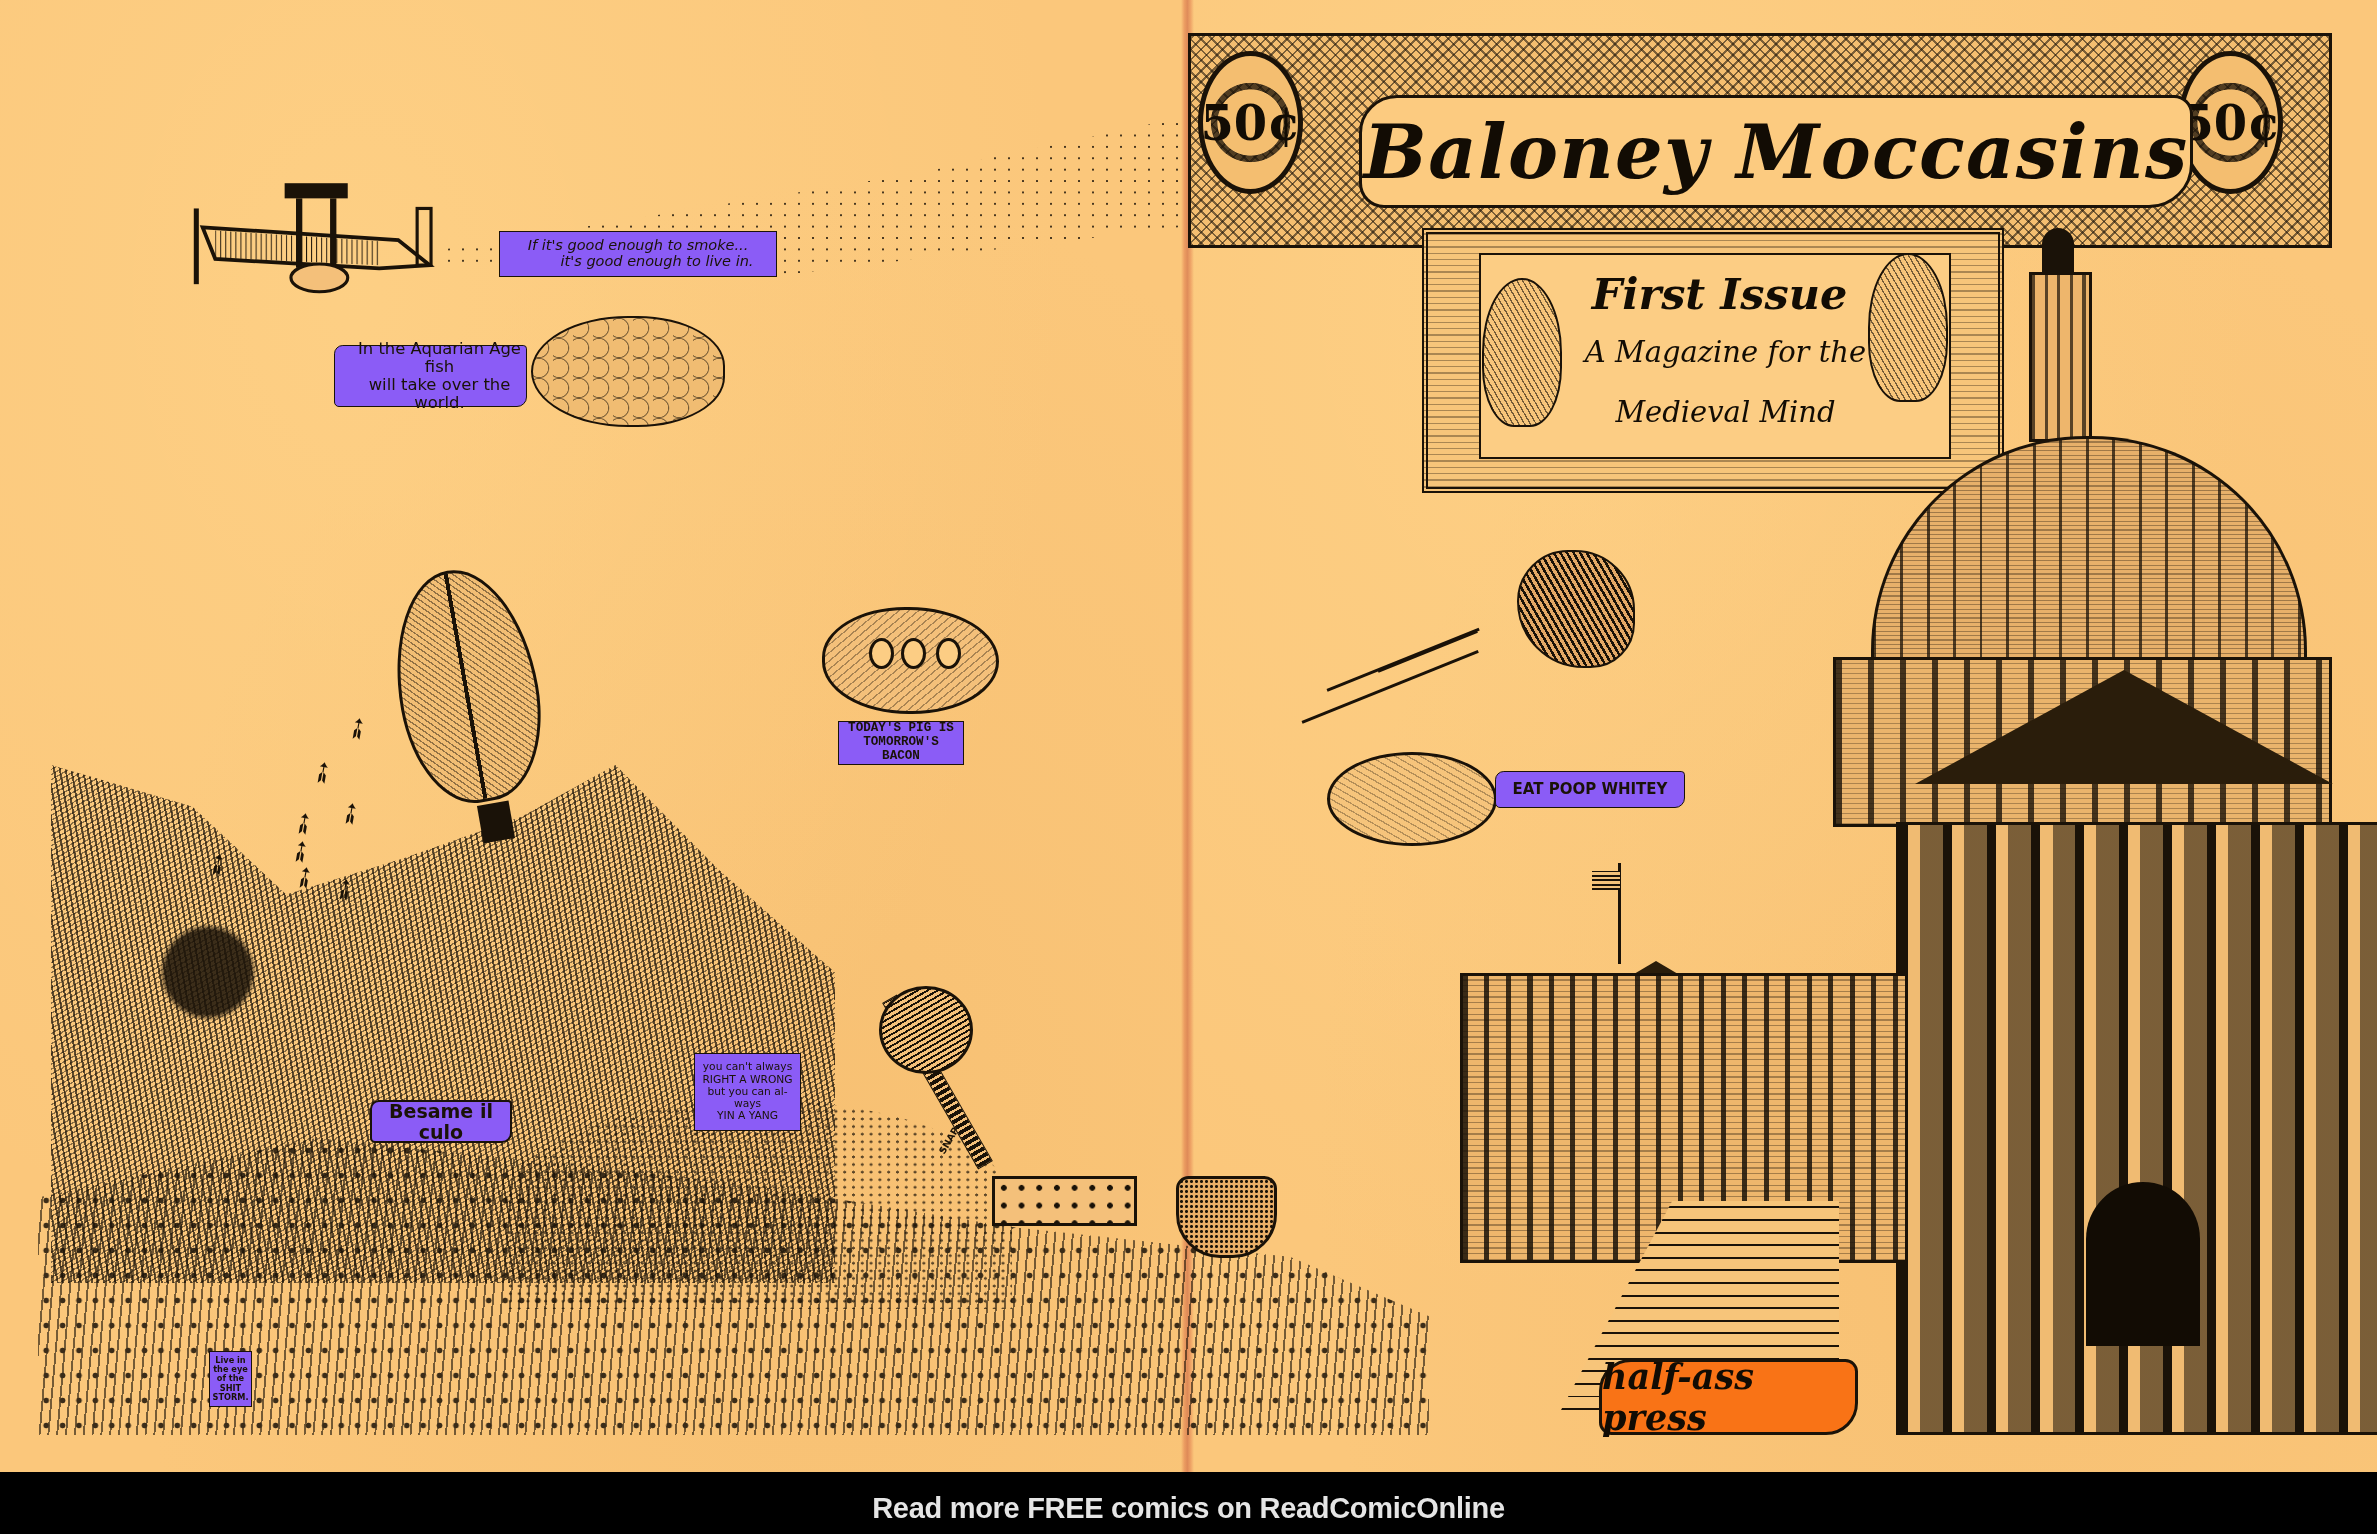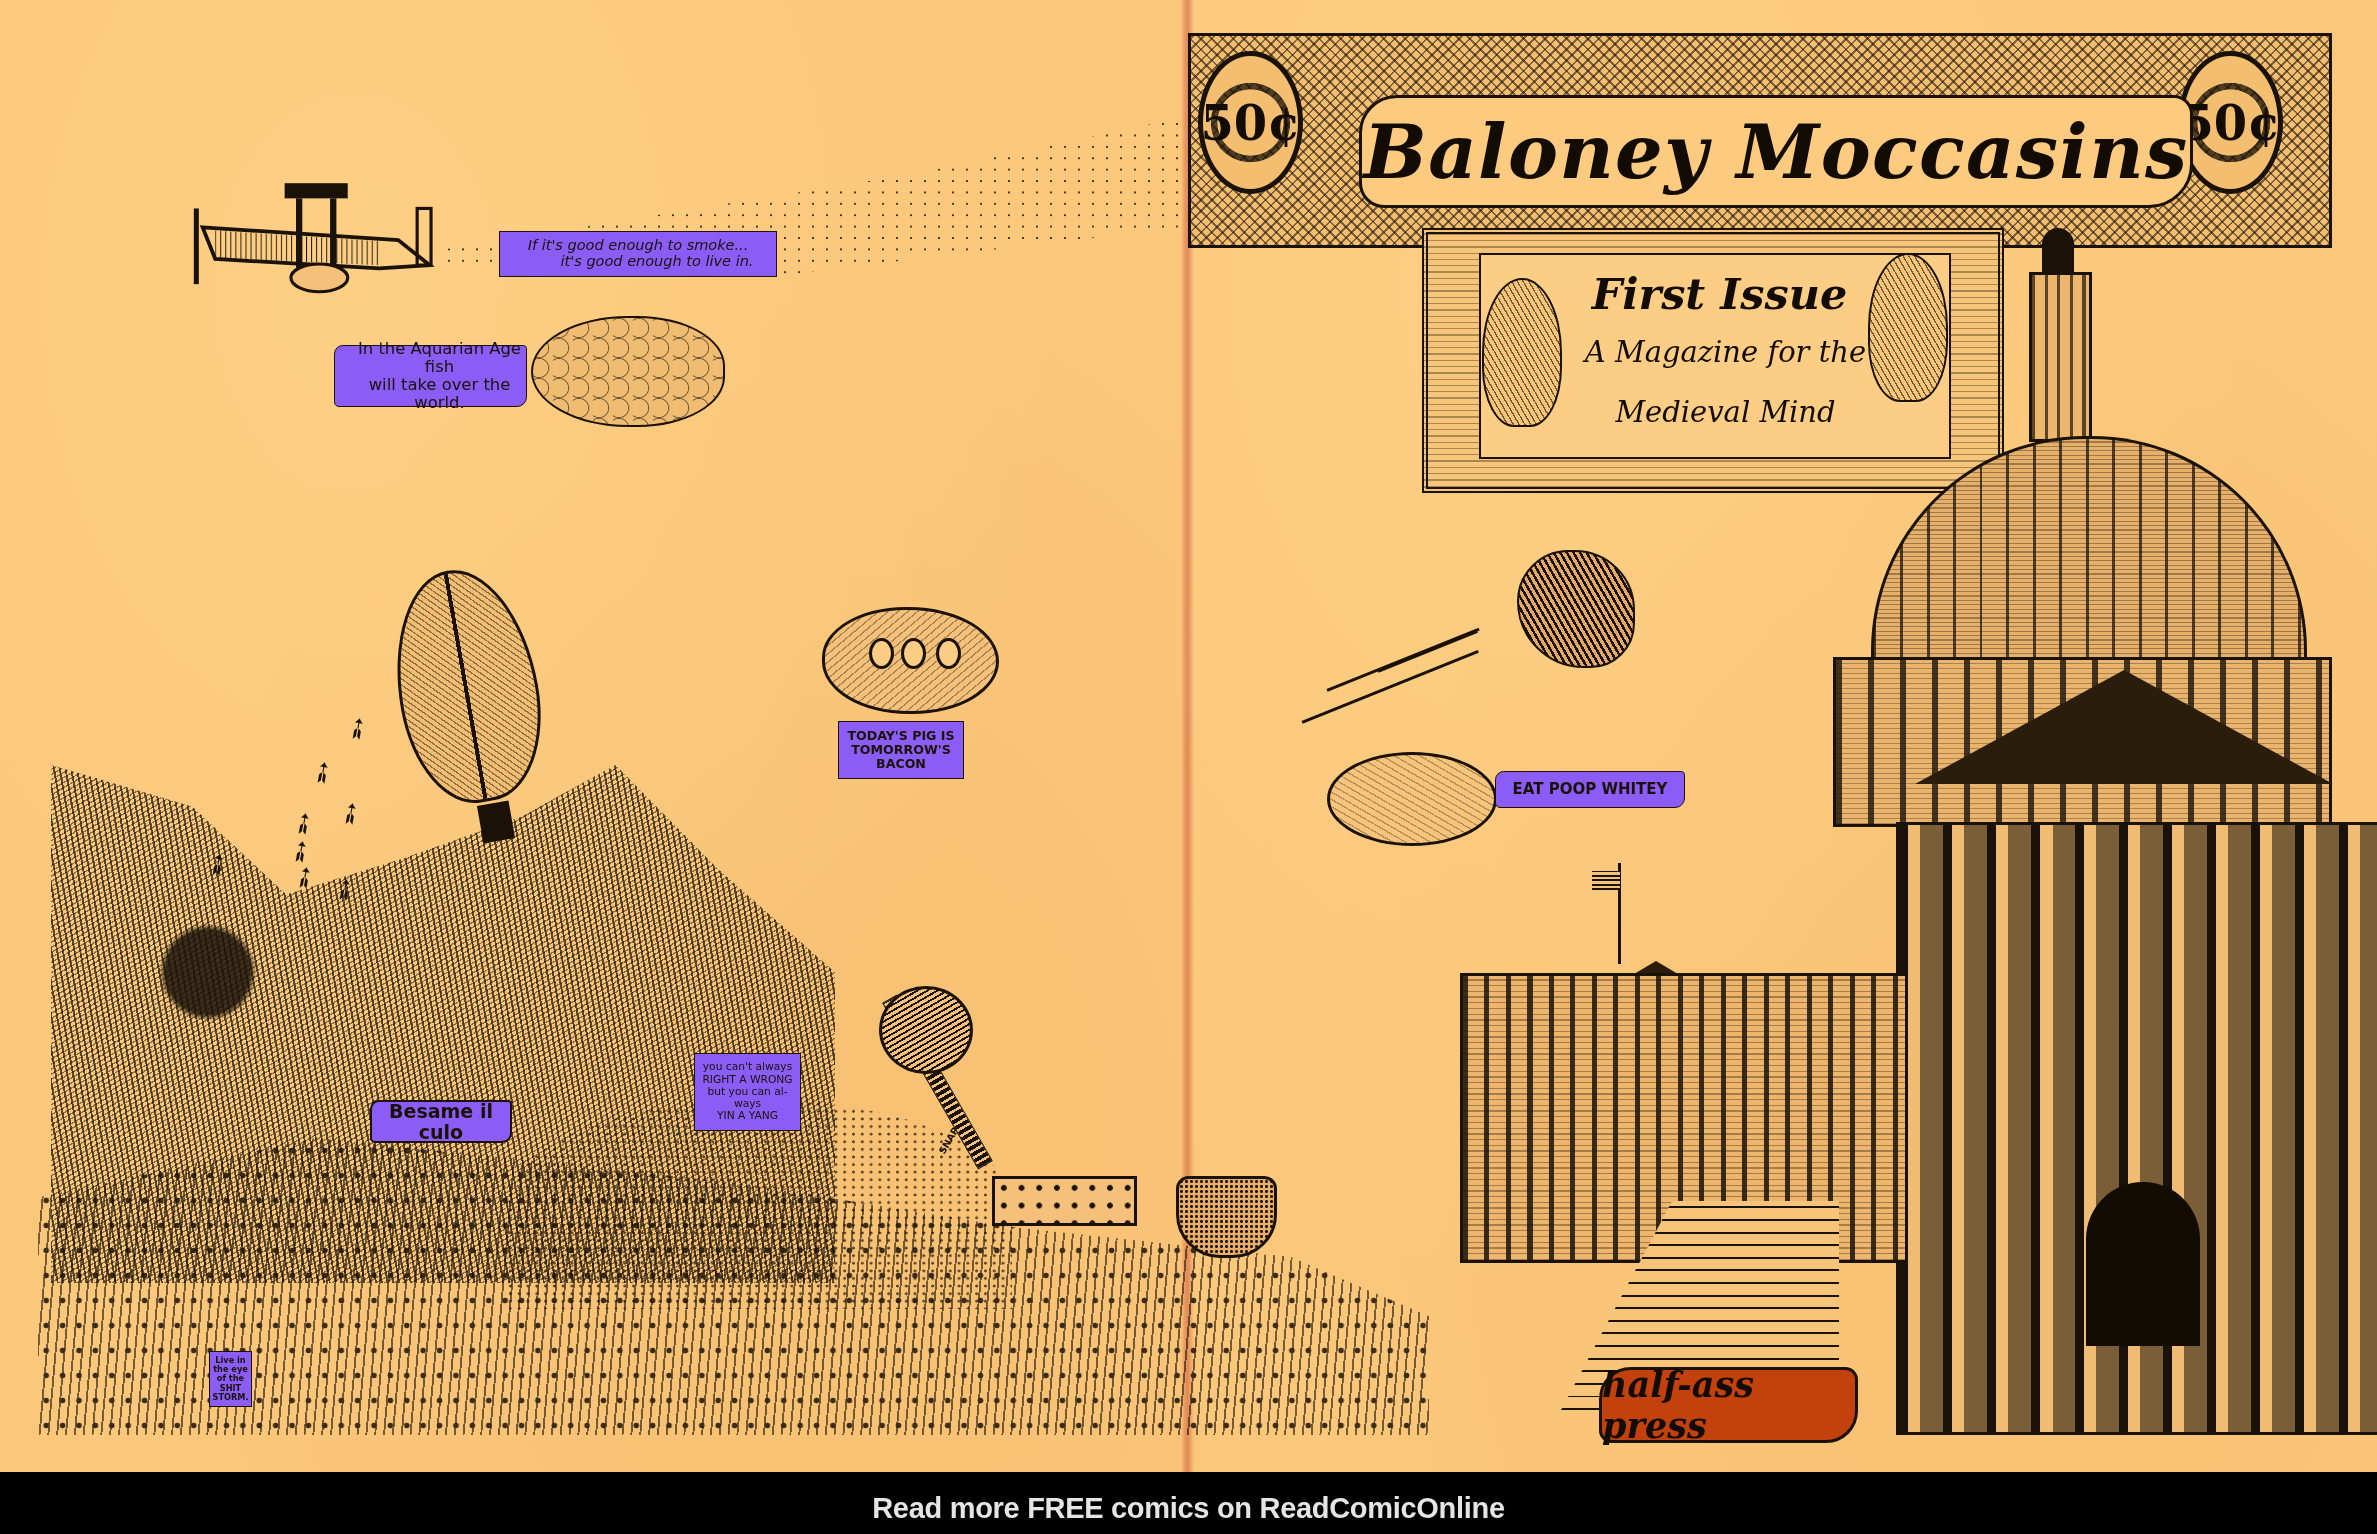--- a/index.html
+++ b/index.html
@@ -230,21 +230,21 @@
   .catapult-bucket { position:absolute; left:879px; top:986px; width:88px; height:82px; border-radius:50%; border:3.2px solid #1a1208; background:repeating-linear-gradient(-30deg,#1a1208 0 1.9px,transparent 1.9px 5px),#F4C07A; }
   .catapult-base { position:absolute; left:992px; top:1176px; width:139px; height:44px; border:3.2px solid #1a1208; background:radial-gradient(circle,#1a1208 2.5px,transparent 3.2px) 0 0/17.7px 17.7px,#F4C07A; }
   .cauldron {
     position:absolute; left:1176px; top:1176px; width:95px; height:76px;
     border-radius:12.6px 12.6px 44px 44px; border:3.2px solid #1a1208;
     background:radial-gradient(circle, #1a1208 1.3px, transparent 1.6px) 0 0/5px 5px, #E9AE68;
   }
   .scroll {
     position:absolute; left:1599px; top:1359px; width:253px; height:70px;
     border:3.2px solid #1a1208; border-radius:32px 12.6px 32px 12.6px;
-    background:#c2410c; display:flex; align-items:center; justify-content:center;margin-top:8px;
+    background:#f97316; display:flex; align-items:center; justify-content:center;
   }
   .scroll span { font-family:"DejaVu Serif", serif; font-weight:bold; font-style:italic; font-size:35px; color:#120c04; }
   .small-label { position:absolute; font-family:"DejaVu Sans", sans-serif; font-weight:bold; color:#1a1208; }
 </style>
 </head>
 <body>
 
 <div class="page left"></div>
 <div class="page right"></div>
 <div class="spine"></div>
@@ -287,21 +287,21 @@
 <span class="arrow" style="left:338px; top:796px;">➶</span>
 <span class="arrow" style="left:288px; top:834px;">➶</span>
 <span class="arrow" style="left:292px; top:860px;">➶</span>
 <span class="arrow" style="left:332px; top:872px;">➶</span>
 <span class="arrow" style="left:205px; top:847px;">➶</span>
 
 <div class="pig"></div>
 <div class="pig-hole" style="left:869px; top:638px;"></div>
 <div class="pig-hole" style="left:901px; top:638px;"></div>
 <div class="pig-hole" style="left:936px; top:638px;"></div>
-<div class="banner" style="left:838px; top:721px; width:126px; height:58px; font-size:12.6px; font-weight:bold; border-width:1.9px;">
+<div class="banner" style="left:838px; top:721px; width:126px; height:44px; font-size:12.6px; font-weight:bold; border-width:1.9px;font-family:Liberation Mono, monospace;">
   <span>TODAY'S PIG IS</span>
   <span>TOMORROW'S</span>
   <span>BACON</span>
 </div>
 
 <div class="trees"></div>
 <div class="hill"></div>
 <div class="crowd"></div>
 
 <div class="banner wavy" style="left:370px; top:1100px; width:142px; height:43px; font-size:19px; font-weight:bold; border-width:2.5px;">

